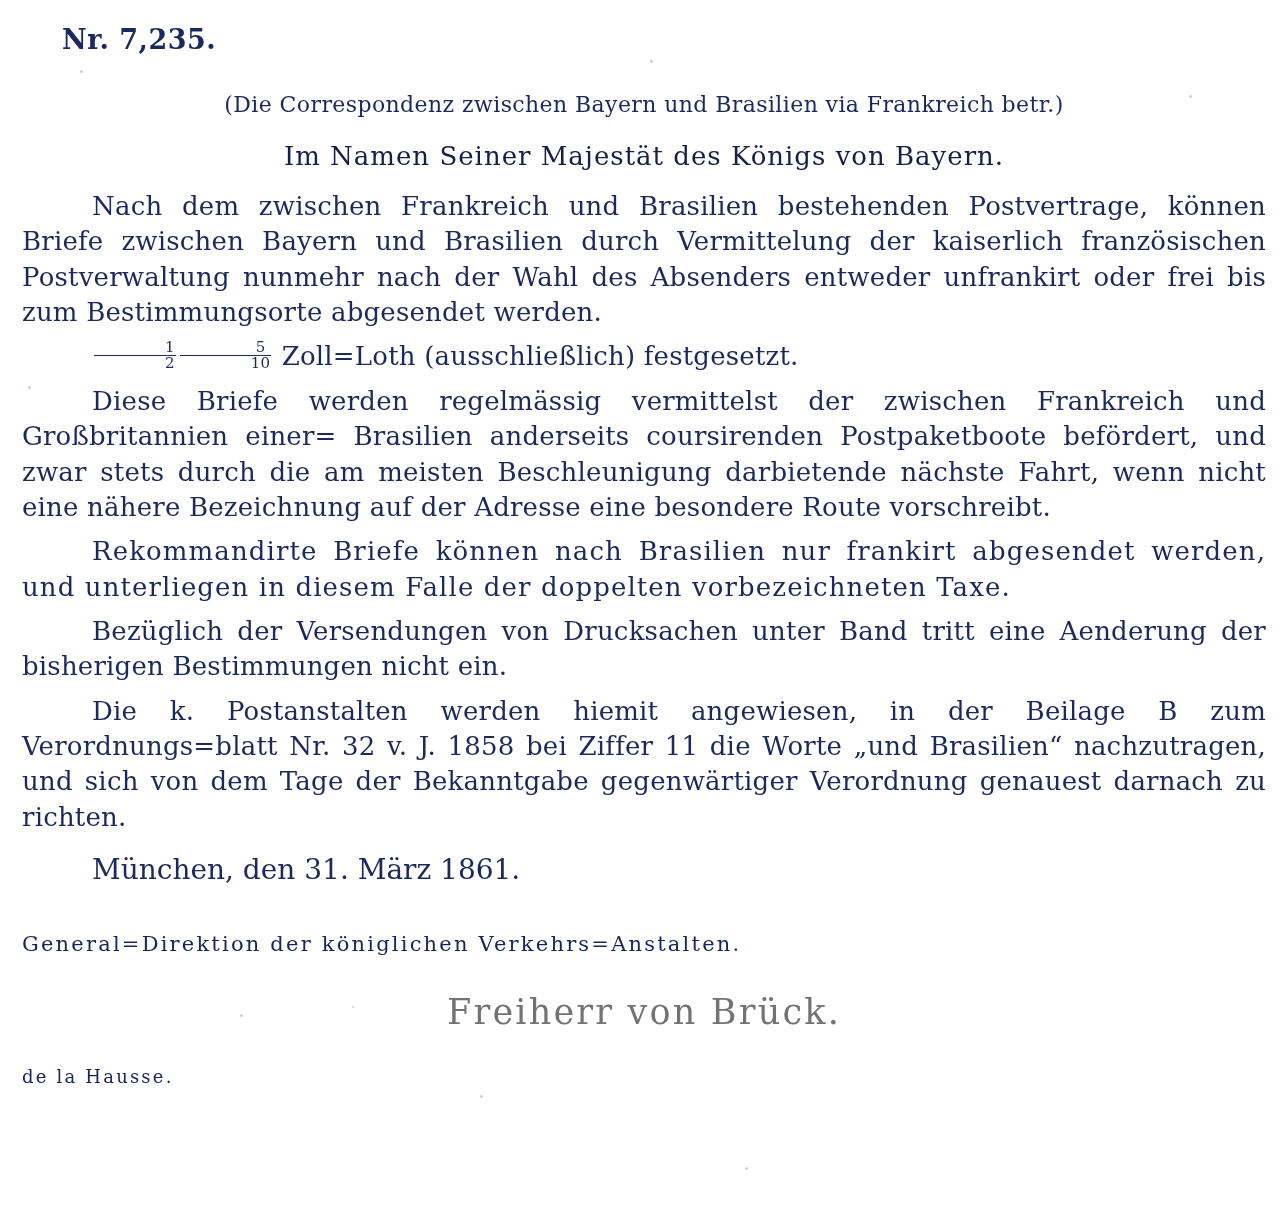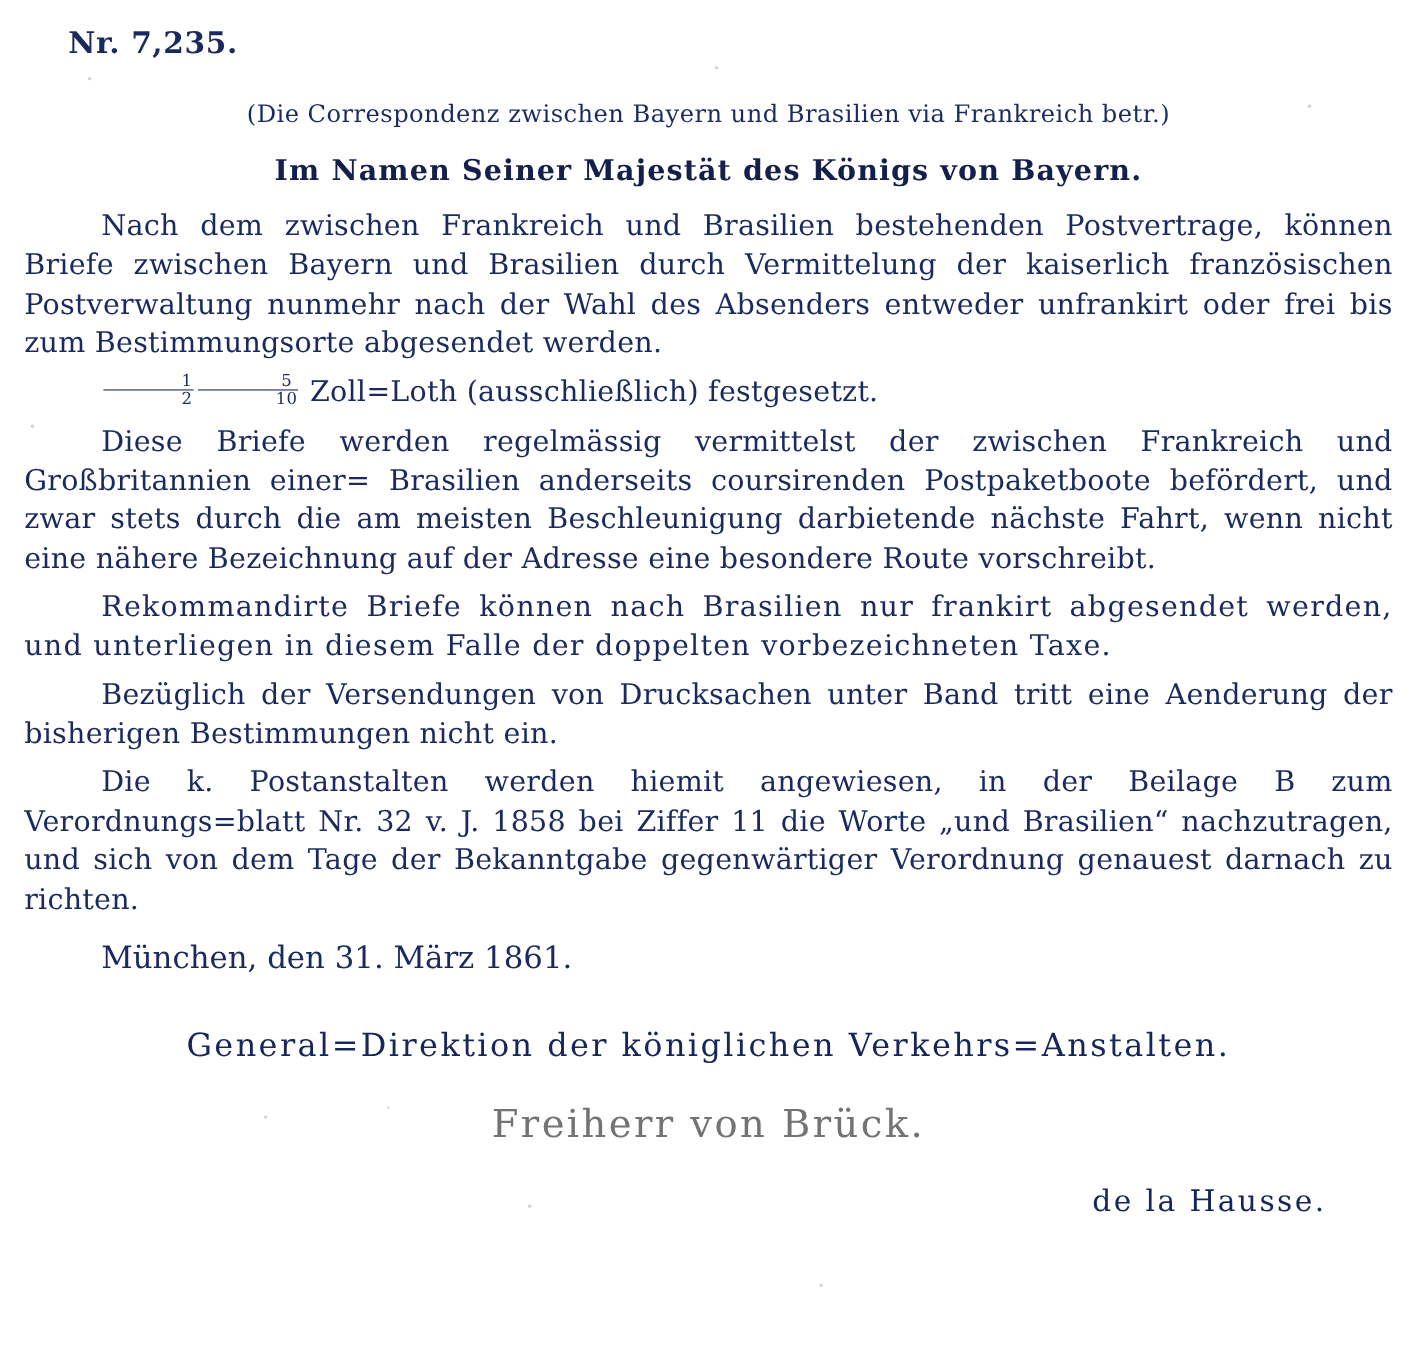--- a/index.html
+++ b/index.html
@@ -53,21 +53,21 @@
     text-align: center;
     font-size: 22px;
     letter-spacing: .4px;
     margin: 0 0 24px 0;
     color: #1b2a5e;
   }
 
   .invocation {
     text-align: center;
     font-size: 26px;
-    font-weight: 700;
+    font-weight: 400;
     letter-spacing: 1px;
     margin: 0 0 18px 0;
     color: #141f4c;
   }
 
   p.para {
     font-size: 26px;
     line-height: 1.36;
     margin: 0 0 9px 0;
     text-indent: 70px;
@@ -94,38 +94,37 @@
   .frac .den { display: block; padding: 0 1px; }
 
   .date-line {
     font-size: 28px;
     margin: 18px 0 0 0;
     text-indent: 70px;
     color: #1b2a5e;
   }
 
   .authority {
-    text-align: center;
-    font-size: 29px;
+    font-size: 21px;
     letter-spacing: 2.2px;
     margin: 46px 0 0 0;
     color: #16255a;
   }
 
   .signature {
     text-align: center;
     font-size: 35px;
     letter-spacing: 2.2px;
     margin: 36px 0 0 0;
     color: #737373;
   }
 
   .countersign {
-    text-align: right;
-    font-size: 27px;
+    text-align: left;
+    font-size: 18px;
     letter-spacing: 2.2px;
     margin: 34px 60px 0 0;
     color: #16255a;
   }
 </style>
 </head>
 <body>
 
 <div class="page">
 

